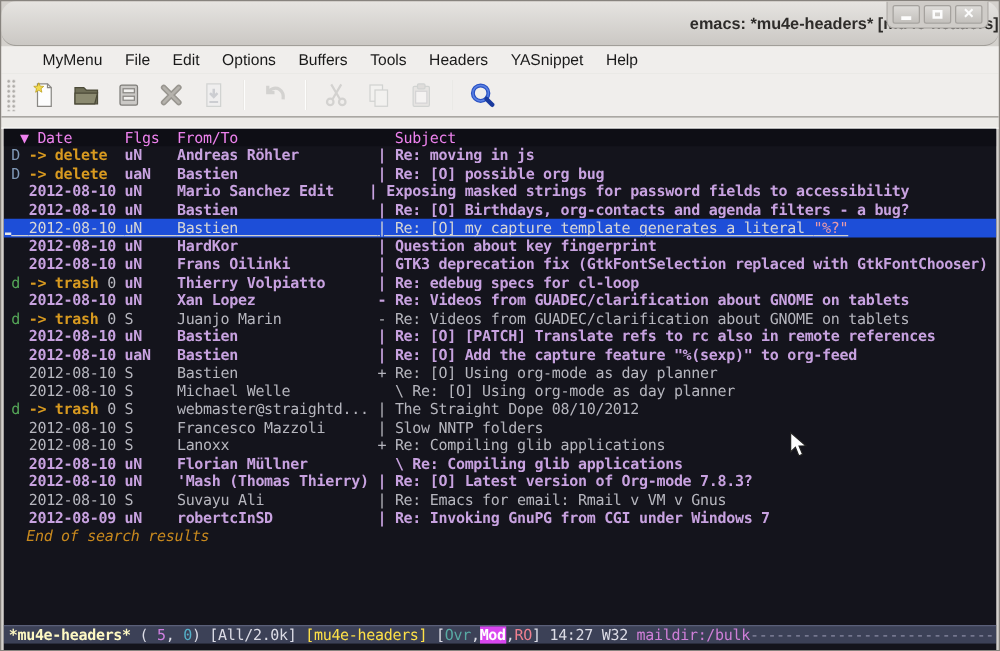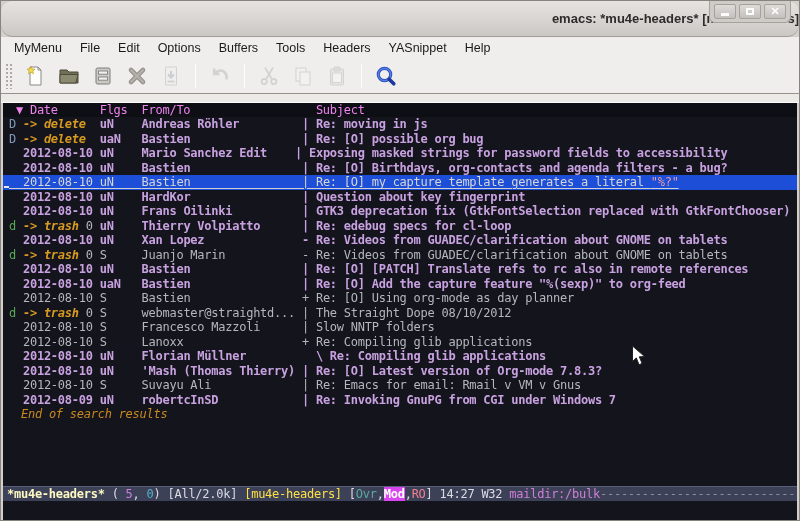--- a/index.html
+++ b/index.html
@@ -11,21 +11,21 @@
             display:flex;align-items:center;justify-content:flex-end;position:relative;border-radius:12px;}
   .title-text{font-size:13px;font-weight:bold;color:#2e2c2a;}
   .wbtns{position:absolute;right:8px;top:0;display:flex;gap:3px;background:#cfccc8;border:1px solid #a5a29e;
          border-top:none;border-radius:0 0 6px 6px;padding:3px 4px 3px 4px;}
   .wbtn{width:22px;height:15px;background:linear-gradient(#dddbd8,#c3c0bc);border:1px solid #a5a29e;border-radius:2px;
         display:flex;align-items:center;justify-content:center;}
   .glyph-min{width:8px;height:3px;background:#fcfcfc;margin-top:6px;}
   .glyph-max{width:8px;height:7px;border:2px solid #fcfcfc;}
   .glyph-close{color:#fcfcfc;font-size:11px;font-weight:bold;line-height:1;}
   
-  .menubar{height:22px;background:#f0eeec;display:flex;align-items:center;gap:0;}
+  .menubar{height:22px;background:#f0eeec;display:flex;align-items:center;gap:0;padding-left:20px;}
   .menu-item{font-size:12.5px;color:#1a1a1a;padding:2px 9px;cursor:default;}
   .menu-item:first-child{margin-left:4px;}
   
   .toolbar{height:34px;background:#f0eeec;display:flex;align-items:center;gap:2px;padding-left:4px;}
   .drag-handle{width:8px;height:26px;margin-right:4px;
       background-image:radial-gradient(circle,#adaaa6 1px,transparent 1.2px);background-size:4px 4px;}
   .tbtn{width:32px;height:30px;display:flex;align-items:center;justify-content:center;border-radius:3px;}
   .tbtn.disabled{opacity:.38;filter:grayscale(60%);}
   .tsep{width:1px;height:24px;background:#bcb9b5;border-right:1px solid #fdfdfc;margin:0 6px;}
   .tstrip{height:10px;background:#eceae7;border-top:1px solid #96938f;border-bottom:1px solid #fbfbfa;}
@@ -35,21 +35,21 @@
   .header-line{height:14px;line-height:14px;background:#0e0e15;color:#ee82ee;white-space:pre;padding-left:6px;}
   .row{height:14.5px;line-height:14.5px;white-space:pre;padding-left:6px;}
   .row.u{color:#c8a2e0;font-weight:bold;}
   .row.r{color:#b6b6be;}
   .row.cur{color:#d6d6d6;}
   .row.current{background:#1d4ed8;position:relative;}
   .row.current::before{content:"";position:absolute;left:1px;bottom:2px;width:5px;height:2px;background:#e8e8e8;}
   .ul{text-decoration:underline;text-underline-offset:2px;text-decoration-color:#cfcfcf;}
   .mD{color:#8099b8;font-weight:normal;}
   .md{color:#55a858;font-weight:normal;}
-  .act{color:#d89a20;font-weight:bold;font-style:italic;}
+  .act{color:#d89a20;font-weight:bold;}
   .dim{color:#b6b6be;font-weight:normal;}
   .pinkq{color:#e89aa8;}
   .end-line{height:14.5px;line-height:14.5px;white-space:pre;padding-left:18px;color:#c8891e;font-style:italic;}
   .filler{height:64px;}
   
   .mode-line{height:15px;line-height:15px;background:#3c4157;border-top:1px solid #5a5f78;white-space:pre;
              padding-left:4px;overflow:hidden;}
   .w{color:#dcdce6;} .blue{color:#fef9c3;font-weight:bold;} .mag{color:#cf7fe0;} .cyan{color:#54b0c8;}
   .tan{color:#fde047;} .teal{color:#58aaa4;} .modred{color:#ffffff;background:#d946ef;font-weight:bold;}
   .pink{color:#f08090;} .violet{color:#cf7fd8;} .dash{color:#8c8ca6;}
@@ -172,20 +172,21 @@
         <div class="row u"><span>  </span><span>2012-08-10 </span><span>uN    </span><span>Bastien                </span><span>| Re: [O] Birthdays, org-contacts and agenda filters - a bug?</span></div>
         <div class="row cur current"><span class="ul"><span>  </span><span>2012-08-10 </span><span>uN    </span><span>Bastien                </span><span>| Re: [O] my capture template generates a literal </span><span class="pinkq">"%?"</span></span></div>
         <div class="row u"><span>  </span><span>2012-08-10 </span><span>uN    </span><span>HardKor                </span><span>| Question about key fingerprint</span></div>
         <div class="row u"><span>  </span><span>2012-08-10 </span><span>uN    </span><span>Frans Oilinki          </span><span>| GTK3 deprecation fix (GtkFontSelection replaced with GtkFontChooser)</span></div>
         <div class="row u"><span class="md">d </span><span class="act">-&gt; trash </span><span class="dim">0 </span><span>uN    </span><span>Thierry Volpiatto      </span><span>| Re: edebug specs for cl-loop</span></div>
         <div class="row u"><span>  </span><span>2012-08-10 </span><span>uN    </span><span>Xan Lopez              </span><span>- Re: Videos from GUADEC/clarification about GNOME on tablets</span></div>
         <div class="row r"><span class="md">d </span><span class="act">-&gt; trash </span><span class="dim">0 </span><span>S     </span><span>Juanjo Marin           </span><span>- Re: Videos from GUADEC/clarification about GNOME on tablets</span></div>
         <div class="row u"><span>  </span><span>2012-08-10 </span><span>uN    </span><span>Bastien                </span><span>| Re: [O] [PATCH] Translate refs to rc also in remote references</span></div>
         <div class="row u"><span>  </span><span>2012-08-10 </span><span>uaN   </span><span>Bastien                </span><span>| Re: [O] Add the capture feature "%(sexp)" to org-feed</span></div>
         <div class="row r"><span>  </span><span>2012-08-10 </span><span>S     </span><span>Bastien                </span><span>+ Re: [O] Using org-mode as day planner</span></div>
+        <div class="row r"><span>  </span><span>2012-08-10 </span><span>S     </span><span>Michael Welle          </span><span>  \ Re: [O] Using org-mode as day planner</span></div>
         <div class="row r"><span class="md">d </span><span class="act">-&gt; trash </span><span class="dim">0 </span><span>S     </span><span>webmaster@straightd... </span><span>| The Straight Dope 08/10/2012</span></div>
         <div class="row r"><span>  </span><span>2012-08-10 </span><span>S     </span><span>Francesco Mazzoli      </span><span>| Slow NNTP folders</span></div>
         <div class="row r"><span>  </span><span>2012-08-10 </span><span>S     </span><span>Lanoxx                 </span><span>+ Re: Compiling glib applications</span></div>
         <div class="row u"><span>  </span><span>2012-08-10 </span><span>uN    </span><span>Florian Müllner        </span><span>  \ Re: Compiling glib applications</span></div>
         <div class="row u"><span>  </span><span>2012-08-10 </span><span>uN    </span><span>'Mash (Thomas Thierry) </span><span>| Re: [O] Latest version of Org-mode 7.8.3?</span></div>
         <div class="row r"><span>  </span><span>2012-08-10 </span><span>S     </span><span>Suvayu Ali             </span><span>| Re: Emacs for email: Rmail v VM v Gnus</span></div>
         <div class="row u"><span>  </span><span>2012-08-09 </span><span>uN    </span><span>robertcInSD            </span><span>| Re: Invoking GnuPG from CGI under Windows 7</span></div>
       </div>
     <div class="end-line">End of search results</div>
     <div class="filler"></div>

